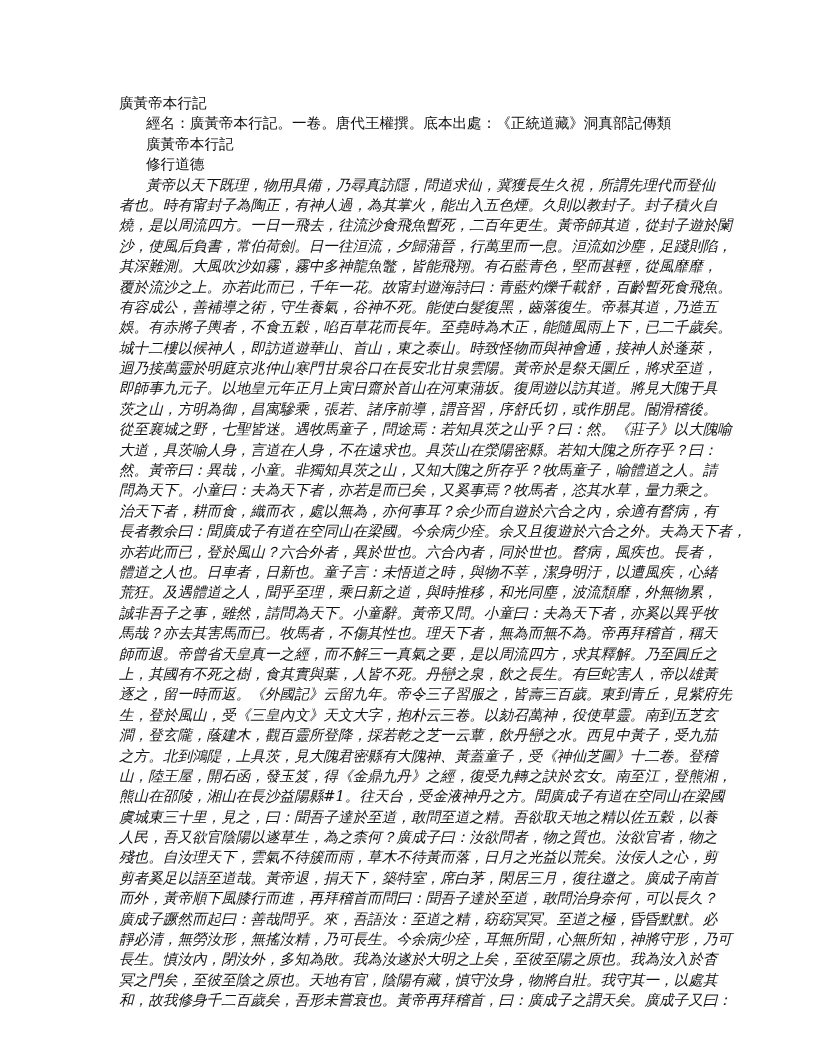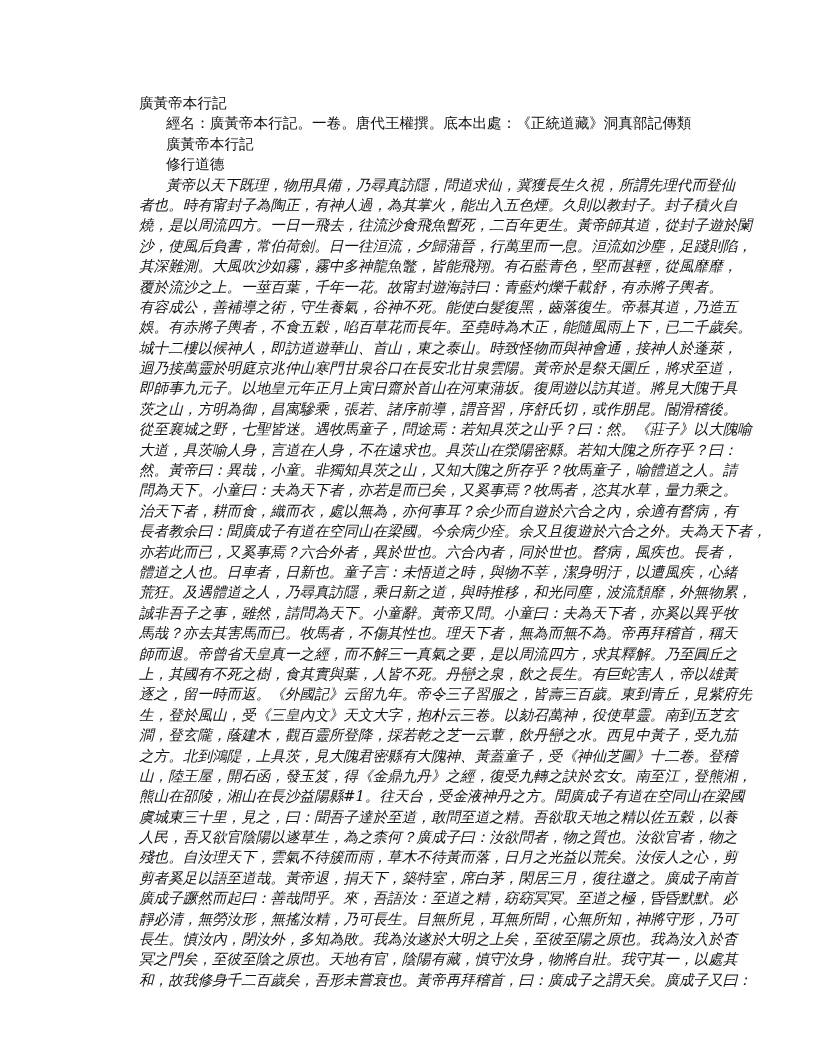--- a/index.html
+++ b/index.html
@@ -1,69 +1,70 @@
 <!DOCTYPE html>
 <html><head>
 <meta charset="utf-8">
 <style>
   html, body { margin:0; padding:0; background:#ffffff; }
   body { width:816px; height:1056px; position:relative; overflow:hidden; }
   .page {
     position:absolute; left:119px; top:93px; width:580px;
     font-family: "DejaVu Serif", "Liberation Serif", serif;
-    font-size:14.6px; line-height:20.4px; color:#111;margin-left:20px;
+    font-size:14.6px; line-height:20.4px; color:#111;
   }
   .line { white-space:nowrap; display:block; height:20.4px; }
   .title { }
   .indent { padding-left:27px; }
   .body-text { text-align:justify;font-style:italic; }
 </style>
 </head>
 <body>
 
 <div class="page">
   <span class="line title">廣黃帝本行記</span>
   <span class="line indent">經名：廣黃帝本行記。一卷。唐代王權撰。底本出處：《正統道藏》洞真部記傳類</span>
   <span class="line indent">廣黃帝本行記</span>
   <span class="line indent">修行道德</span>
   <div class="body-text">
     <span class="line indent">黃帝以天下既理，物用具備，乃尋真訪隱，問道求仙，冀獲長生久視，所謂先理代而登仙</span>
     <span class="line">者也。時有甯封子為陶正，有神人過，為其掌火，能出入五色煙。久則以教封子。封子積火自</span>
     <span class="line">燒，是以周流四方。一日一飛去，往流沙食飛魚暫死，二百年更生。黃帝師其道，從封子遊於闌</span>
     <span class="line">沙，使風后負書，常伯荷劍。日一往洹流，夕歸蒲晉，行萬里而一息。洹流如沙塵，足踐則陷，</span>
     <span class="line">其深難測。大風吹沙如霧，霧中多神龍魚鼈，皆能飛翔。有石藍青色，堅而甚輕，從風靡靡，</span>
-    <span class="line">覆於流沙之上。一莖百葉，千年一花。故甯封遊海詩曰：青藍灼爍千載舒，有赤將子輿者。</span>
+    <span class="line">覆於流沙之上。亦若此而已，千年一花。故甯封遊海詩曰：青藍灼爍千載舒，百齡暫死食飛魚。</span>
     <span class="line">有容成公，善補導之術，守生養氣，谷神不死。能使白髮復黑，齒落復生。帝慕其道，乃造五</span>
     <span class="line">娛。有赤將子輿者，不食五穀，啗百草花而長年。至堯時為木正，能隨風雨上下，已二千歲矣。</span>
     <span class="line">城十二樓以候神人，即訪道遊華山、首山，東之泰山。時致怪物而與神會通，接神人於蓬萊，</span>
     <span class="line">迴乃接萬靈於明庭京兆仲山寒門甘泉谷口在長安北甘泉雲陽。黃帝於是祭天圜丘，將求至道，</span>
     <span class="line">即師事九元子。以地皇元年正月上寅日齋於首山在河東蒲坂。復周遊以訪其道。將見大隗于具</span>
     <span class="line">茨之山，方明為御，昌寓驂乘，張若、諸序前導，謂音習，序舒氏切，或作朋昆。閽滑稽後。</span>
     <span class="line">從至襄城之野，七聖皆迷。遇牧馬童子，問途焉：若知具茨之山乎？曰：然。《莊子》以大隗喻</span>
     <span class="line">大道，具茨喻人身，言道在人身，不在遠求也。具茨山在滎陽密縣。若知大隗之所存乎？曰：</span>
     <span class="line">然。黃帝曰：異哉，小童。非獨知具茨之山，又知大隗之所存乎？牧馬童子，喻體道之人。請</span>
     <span class="line">問為天下。小童曰：夫為天下者，亦若是而已矣，又奚事焉？牧馬者，恣其水草，量力乘之。</span>
     <span class="line">治天下者，耕而食，織而衣，處以無為，亦何事耳？余少而自遊於六合之內，余適有瞀病，有</span>
     <span class="line">長者教余曰：聞廣成子有道在空同山在梁國。今余病少痊。余又且復遊於六合之外。夫為天下者，</span>
-    <span class="line">亦若此而已，又奚事焉？六合外者，異於世也。六合內者，同於世也。瞀病，風疾也。長者，</span>
+    <span class="line">亦若此而已，登於風山？六合外者，異於世也。六合內者，同於世也。瞀病，風疾也。長者，</span>
     <span class="line">體道之人也。日車者，日新也。童子言：未悟道之時，與物不莘，潔身明汙，以遭風疾，心緒</span>
-    <span class="line">荒狂。及遇體道之人，乃尋真訪隱，乘日新之道，與時推移，和光同塵，波流頹靡，外無物累，</span>
+    <span class="line">荒狂。及遇體道之人，聞乎至理，乘日新之道，與時推移，和光同塵，波流頹靡，外無物累，</span>
     <span class="line">誠非吾子之事，雖然，請問為天下。小童辭。黃帝又問。小童曰：夫為天下者，亦奚以異乎牧</span>
     <span class="line">馬哉？亦去其害馬而已。牧馬者，不傷其性也。理天下者，無為而無不為。帝再拜稽首，稱天</span>
     <span class="line">師而退。帝曾省天皇真一之經，而不解三一真氣之要，是以周流四方，求其釋解。乃至圓丘之</span>
     <span class="line">上，其國有不死之樹，食其實與葉，人皆不死。丹巒之泉，飲之長生。有巨蛇害人，帝以雄黃</span>
     <span class="line">逐之，留一時而返。《外國記》云留九年。帝令三子習服之，皆壽三百歲。東到青丘，見紫府先</span>
     <span class="line">生，登於風山，受《三皇內文》天文大字，抱朴云三卷。以劾召萬神，役使草靈。南到五芝玄</span>
     <span class="line">澗，登玄隴，蔭建木，觀百靈所登降，採若乾之芝一云蕈，飲丹巒之水。西見中黃子，受九茄</span>
     <span class="line">之方。北到鴻隄，上具茨，見大隗君密縣有大隗神、黃蓋童子，受《神仙芝圖》十二卷。登稽</span>
     <span class="line">山，陸王屋，開石函，發玉笈，得《金鼎九丹》之經，復受九轉之訣於玄女。南至江，登熊湘，</span>
     <span class="line">熊山在邵陵，湘山在長沙益陽縣#1。往天台，受金液神丹之方。聞廣成子有道在空同山在梁國</span>
     <span class="line">虞城東三十里，見之，曰：聞吾子達於至道，敢問至道之精。吾欲取天地之精以佐五穀，以養</span>
     <span class="line">人民，吾又欲官陰陽以遂草生，為之柰何？廣成子曰：汝欲問者，物之質也。汝欲官者，物之</span>
     <span class="line">殘也。自汝理天下，雲氣不待簇而雨，草木不待黃而落，日月之光益以荒矣。汝佞人之心，剪</span>
     <span class="line">剪者奚足以語至道哉。黃帝退，捐天下，築特室，席白茅，閑居三月，復往邀之。廣成子南首</span>
+    <span class="line">而外，黃帝順下風膝行而進，再拜稽首而問曰：聞吾子達於至道，敢問治身奈何，可以長久？</span>
     <span class="line">廣成子蹶然而起曰：善哉問乎。來，吾語汝：至道之精，窈窈冥冥。至道之極，昏昏默默。必</span>
-    <span class="line">靜必清，無勞汝形，無搖汝精，乃可長生。目無所見，耳無所聞，心無所知，神將守形，乃可</span>
+    <span class="line">靜必清，無勞汝形，無搖汝精，乃可長生。今余病少痊，耳無所聞，心無所知，神將守形，乃可</span>
     <span class="line">長生。慎汝內，閉汝外，多知為敗。我為汝遂於大明之上矣，至彼至陽之原也。我為汝入於杳</span>
     <span class="line">冥之門矣，至彼至陰之原也。天地有官，陰陽有藏，慎守汝身，物將自壯。我守其一，以處其</span>
     <span class="line">和，故我修身千二百歲矣，吾形未嘗衰也。黃帝再拜稽首，曰：廣成子之謂天矣。廣成子又曰：</span>
   </div>
 </div>
 
 </body></html>

